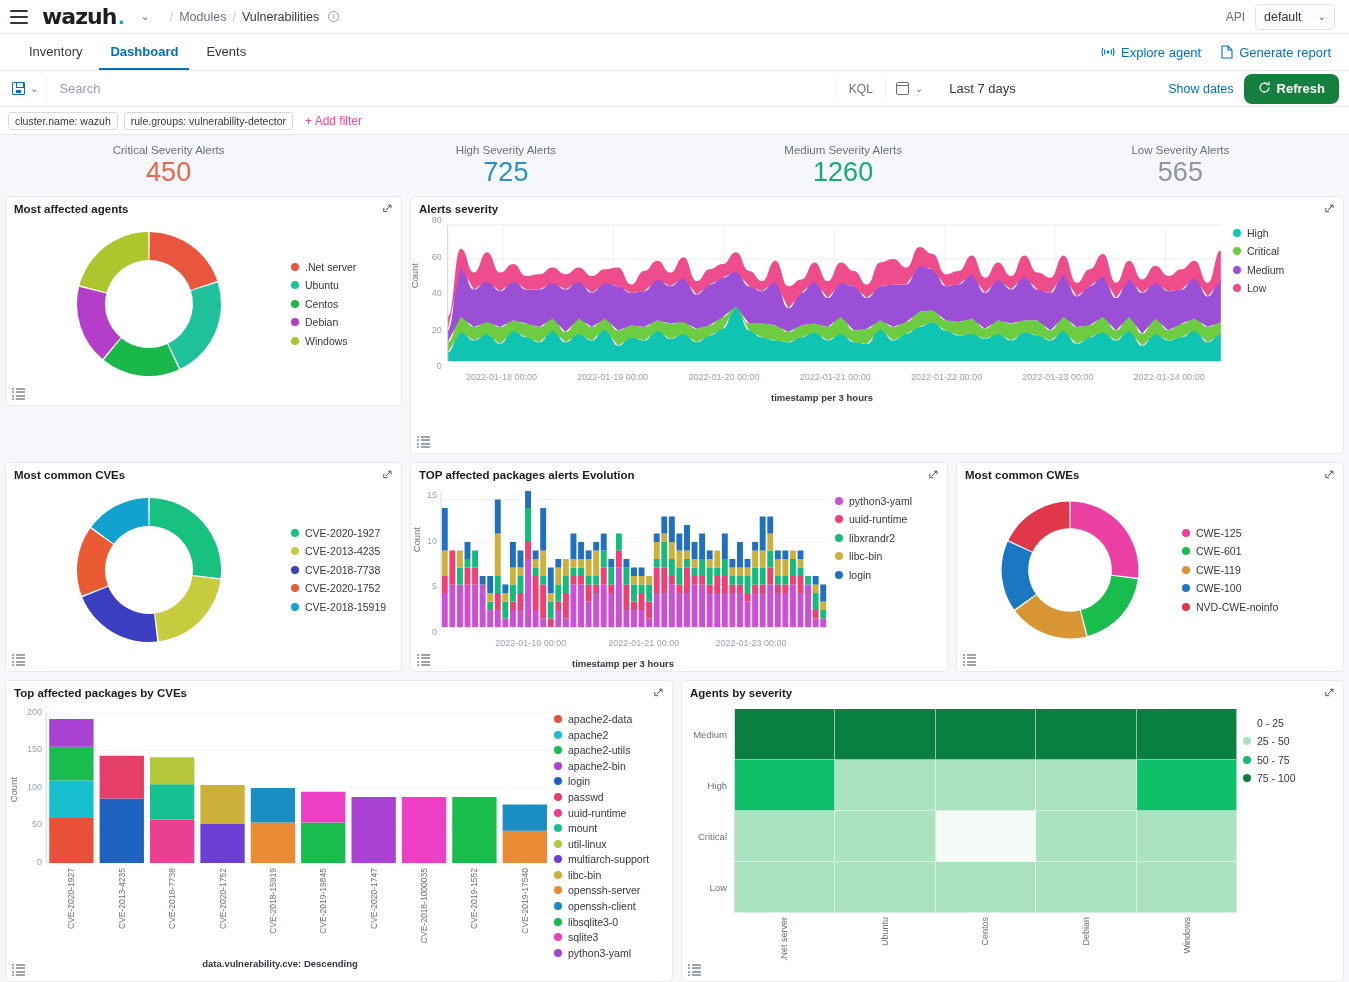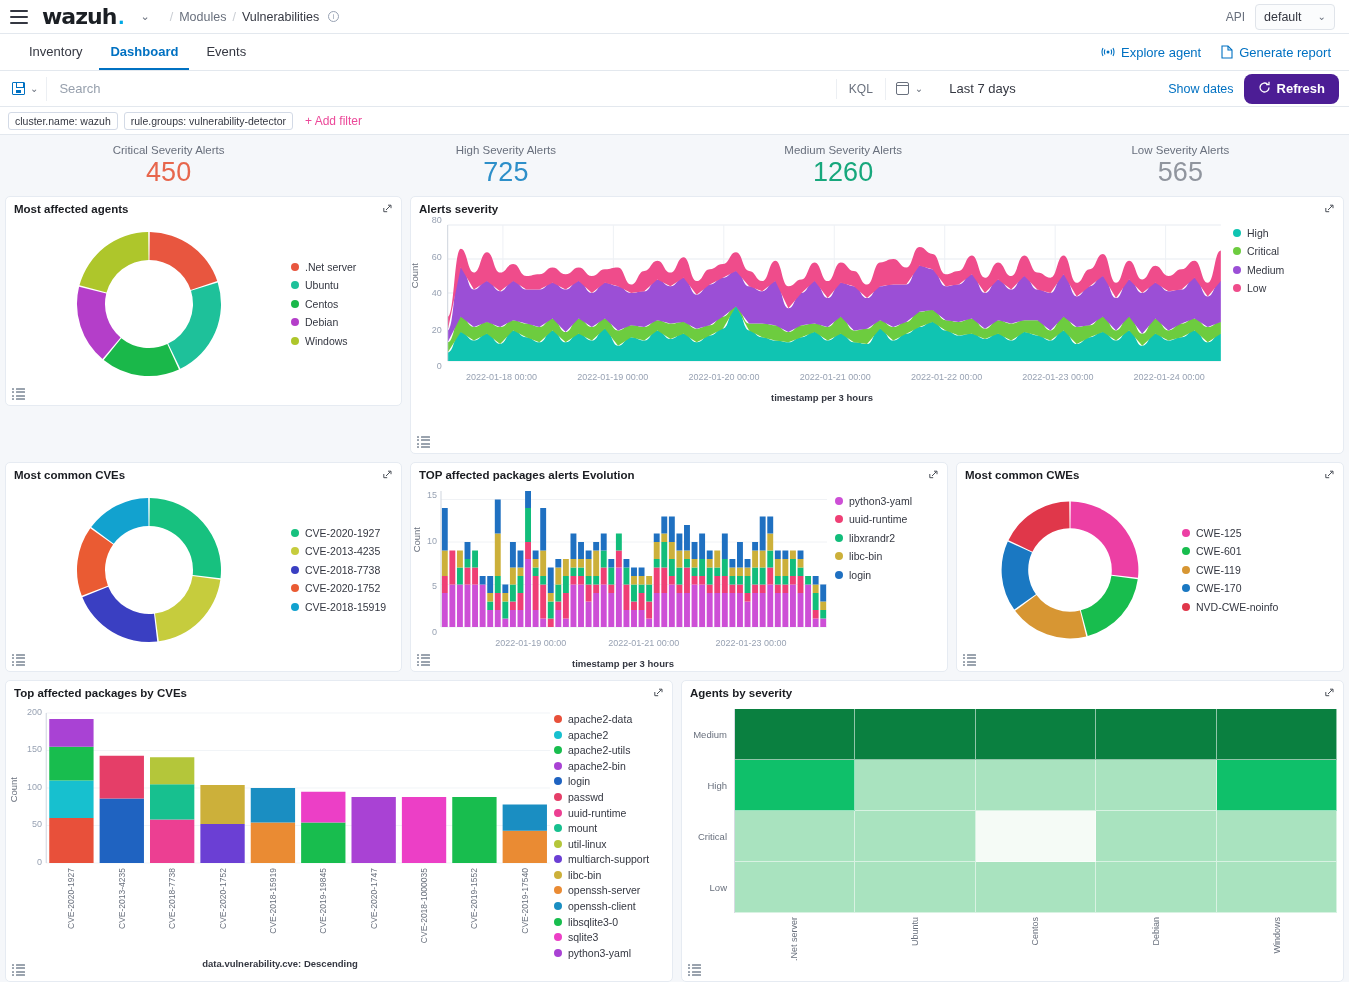--- a/index.html
+++ b/index.html
@@ -71,21 +71,21 @@
     font-family: "Liberation Sans", sans-serif;
   }
   .searchfield::placeholder { color: #97a0ad; }
   .kql { font-size: 12px; color: #69707d; padding: 0 12px; cursor: pointer; border-left: 1px solid #eceff3; height:20px; display:flex;align-items:center;}
   .datepick { display: flex; align-items: center; gap: 6px; border-left: 1px solid #eceff3; padding: 0 10px; height:22px;}
   .cal-ico { width: 13px; height: 13px; border: 1.3px solid #69707d; border-radius: 2px; position: relative; }
   .cal-ico:before { content:""; position:absolute;left:-1.3px;top:1.5px;right:-1.3px;height:1.5px;background:#69707d;}
   .daterange { font-size: 13px; color: #343741; padding-left: 16px; flex: 0 0 auto; min-width: 235px; }
   .showdates { font-size: 12.5px; color: #0071c2; cursor: pointer; margin-left: auto; padding-right: 10px;}
   .refreshbtn {
-    background: #4c1d95; color: #fff; font-size: 13px; font-weight: 600;
+    background: #15803d; color: #fff; font-size: 13px; font-weight: 600;
     height: 30px; padding: 0 14px; border-radius: 8px; display: flex;
     align-items: center; gap: 6px; cursor: pointer; margin-right: 2px;
   }
 
   
   .filterrow {
     height: 28px; background: #fff; display: flex; align-items: center;
     gap: 6px; padding: 0 8px; border-bottom: 1px solid #e3e8ee;
   }
   .pill {
@@ -721,21 +721,21 @@
             <div class="li">
               <span class="sw" style="background:#18bd4e"></span>
               <span>CWE-601</span>
             </div>
             <div class="li">
               <span class="sw" style="background:#d79633"></span>
               <span>CWE-119</span>
             </div>
             <div class="li">
               <span class="sw" style="background:#1a78c2"></span>
-              <span>CWE-170</span>
+              <span>CWE-100</span>
             </div>
             <div class="li">
               <span class="sw" style="background:#e0374a"></span>
               <span>NVD-CWE-noinfo</span>
             </div>
           </div>
       </div>
       <div class="inspect-ico">
           <i></i>
           <i></i>
@@ -926,20 +926,38 @@
                 </div>
                 <div style="display: flex; justify-content: center; align-items: flex-start;">
                   <div class="hm-collabel">Debian</div>
                 </div>
                 <div style="display: flex; justify-content: center; align-items: flex-start;">
                   <div class="hm-collabel">Windows</div>
                 </div>
               </div>
             </div>
           </div>
+        <div class="legend" id="legend-heat" style="width:100px;padding-top:14px">
+            <div class="li">
+              <span class="sw" style="background:transparent"></span>
+              <span>0 - 25</span>
+            </div>
+            <div class="li">
+              <span class="sw" style="background:#a9e3bf"></span>
+              <span>25 - 50</span>
+            </div>
+            <div class="li">
+              <span class="sw" style="background:#0fc06a"></span>
+              <span>50 - 75</span>
+            </div>
+            <div class="li">
+              <span class="sw" style="background:#0a8040"></span>
+              <span>75 - 100</span>
+            </div>
+          </div>
       </div>
       <div class="inspect-ico">
           <i></i>
           <i></i>
           <i></i>
           <i></i>
         </div>
     </div>
   </div>
 </div>

